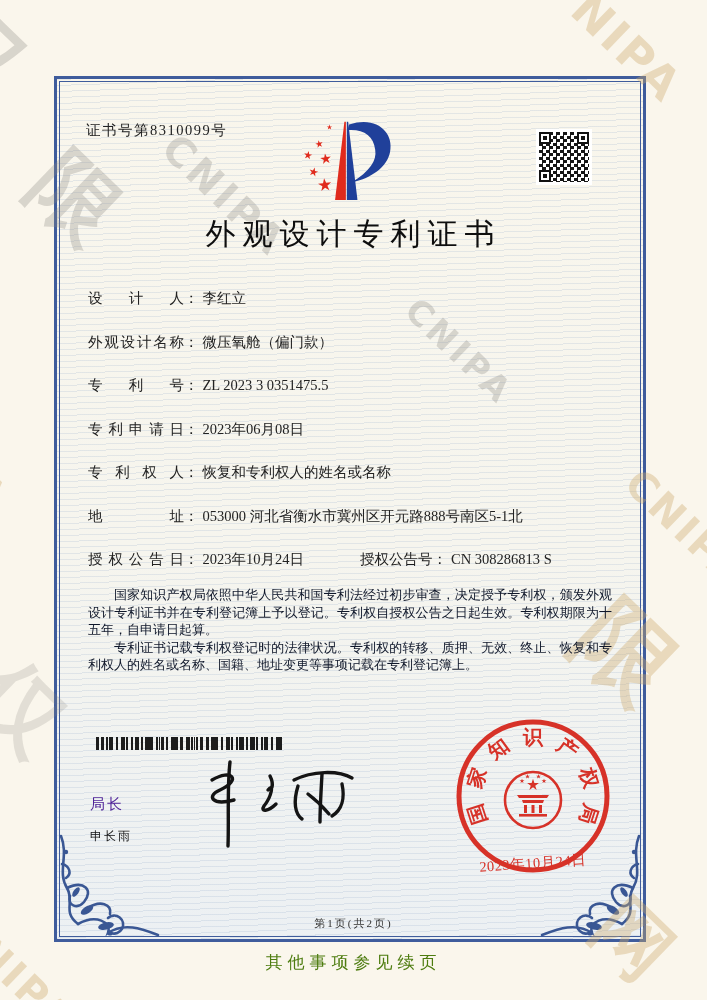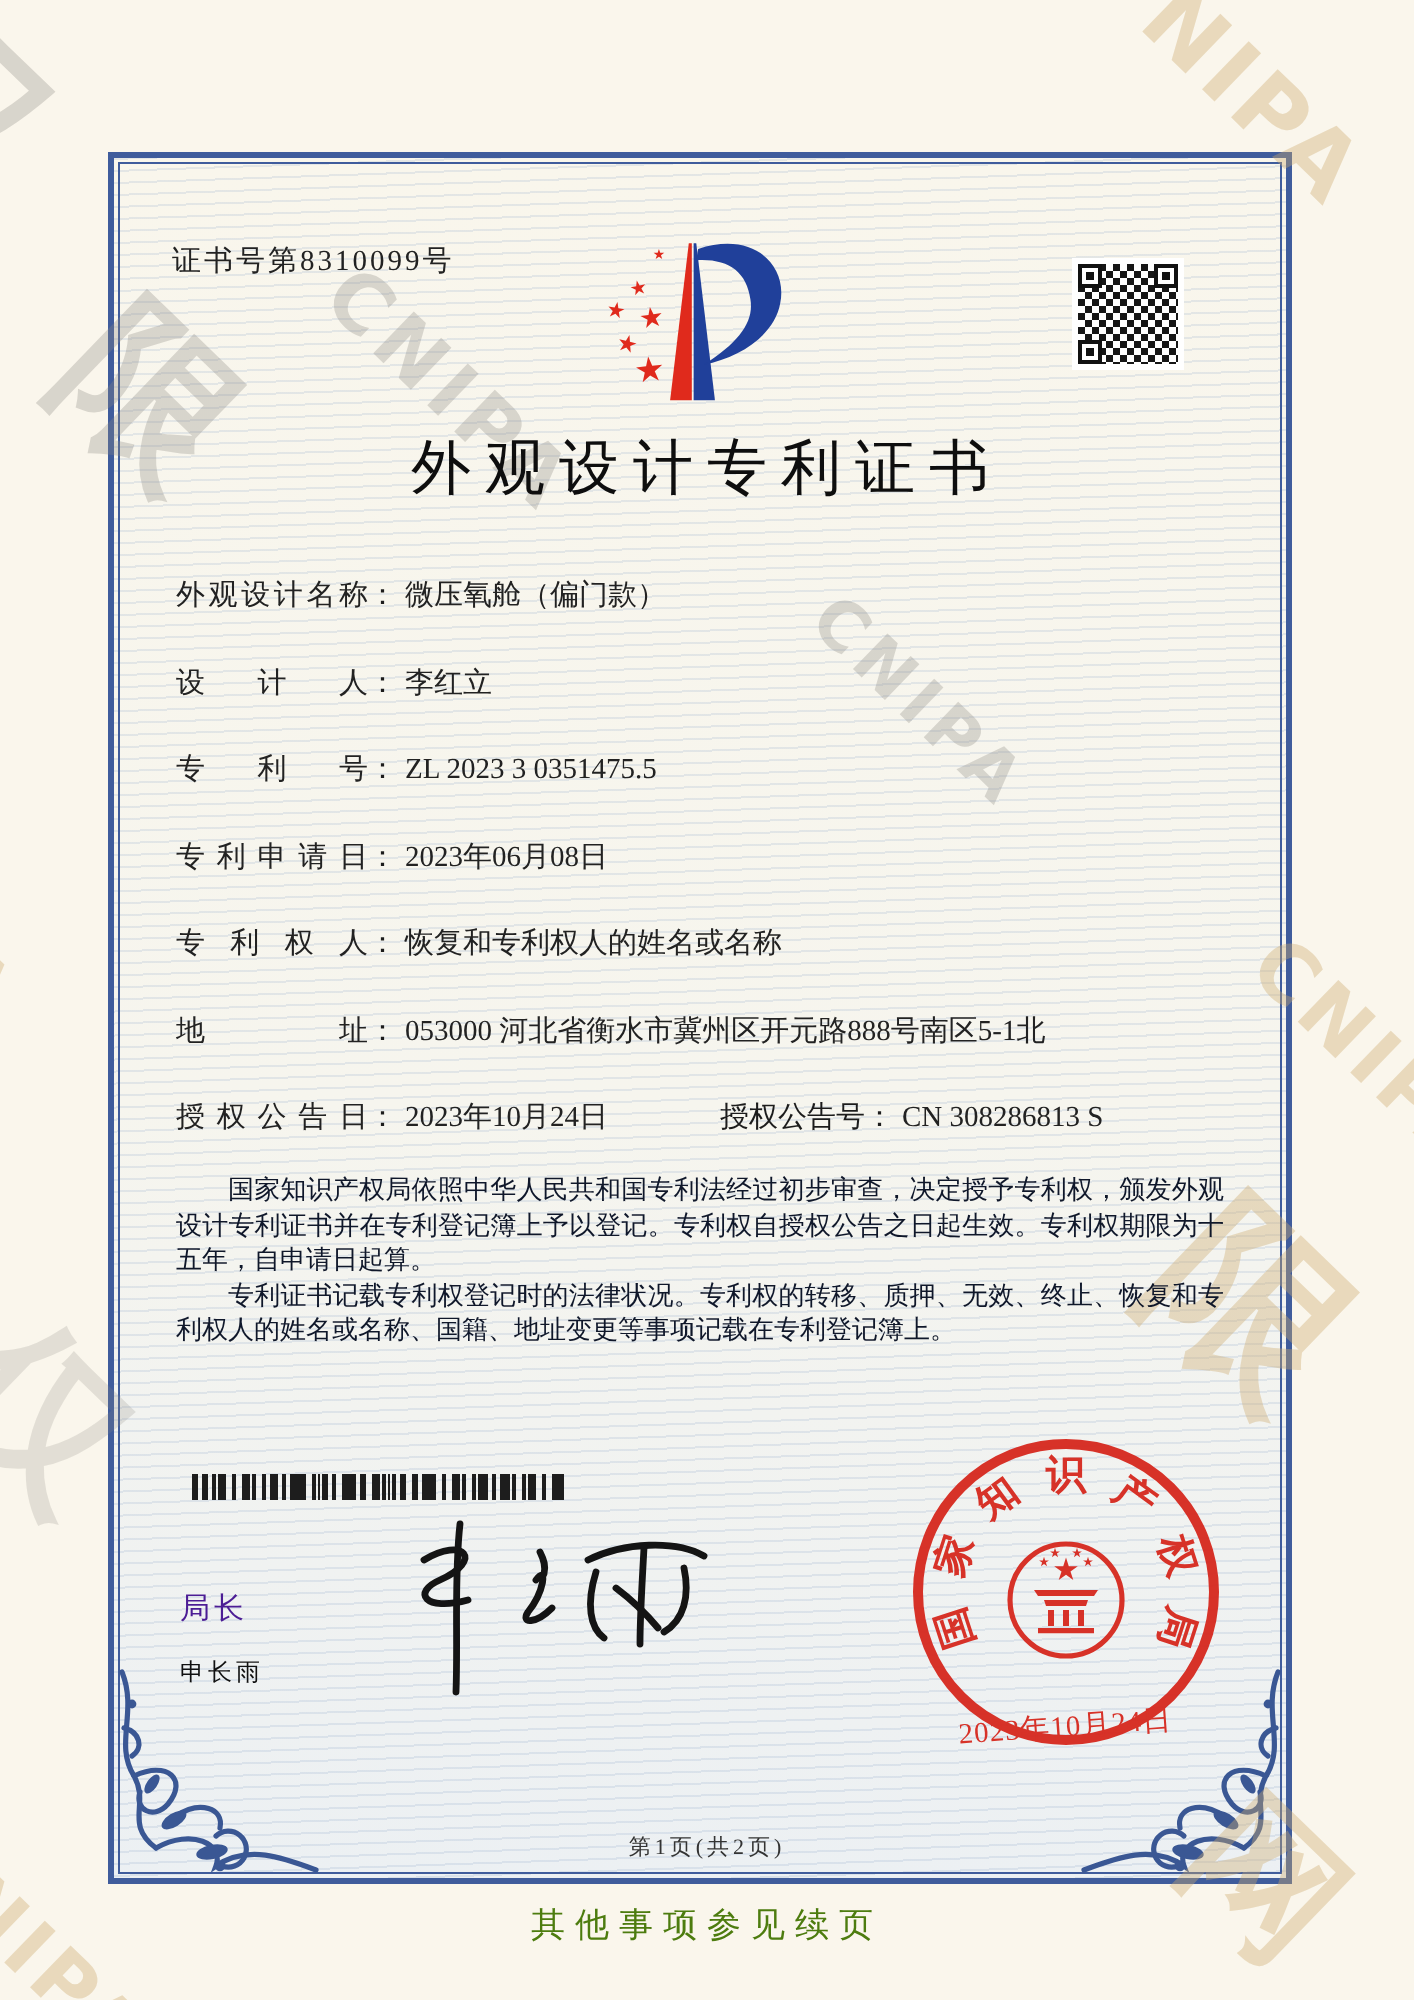--- a/index.html
+++ b/index.html
@@ -147,24 +147,24 @@
       <div class="qr-finder tl"></div>
       <div class="qr-finder tr"></div>
       <div class="qr-finder bl"></div>
     </div>
   </div>
 
   <div class="title">外观设计专利证书</div>
 
   <div class="fields">
     <div class="row">
+      <span class="lbl">设计人</span><span class="colon">：</span><span class="val">李红立</span>
+    </div>
+    <div class="row">
       <span class="lbl">外观设计名称</span><span class="colon">：</span><span class="val">微压氧舱（偏门款）</span>
-    </div>
-    <div class="row">
-      <span class="lbl">设计人</span><span class="colon">：</span><span class="val">李红立</span>
     </div>
     <div class="row">
       <span class="lbl">专利号</span><span class="colon">：</span><span class="val">ZL 2023 3 0351475.5</span>
     </div>
     <div class="row">
       <span class="lbl">专利申请日</span><span class="colon">：</span><span class="val">2023年06月08日</span>
     </div>
     <div class="row">
       <span class="lbl">专利权人</span><span class="colon">：</span><span class="val">恢复和专利权人的姓名或名称</span>
     </div>

